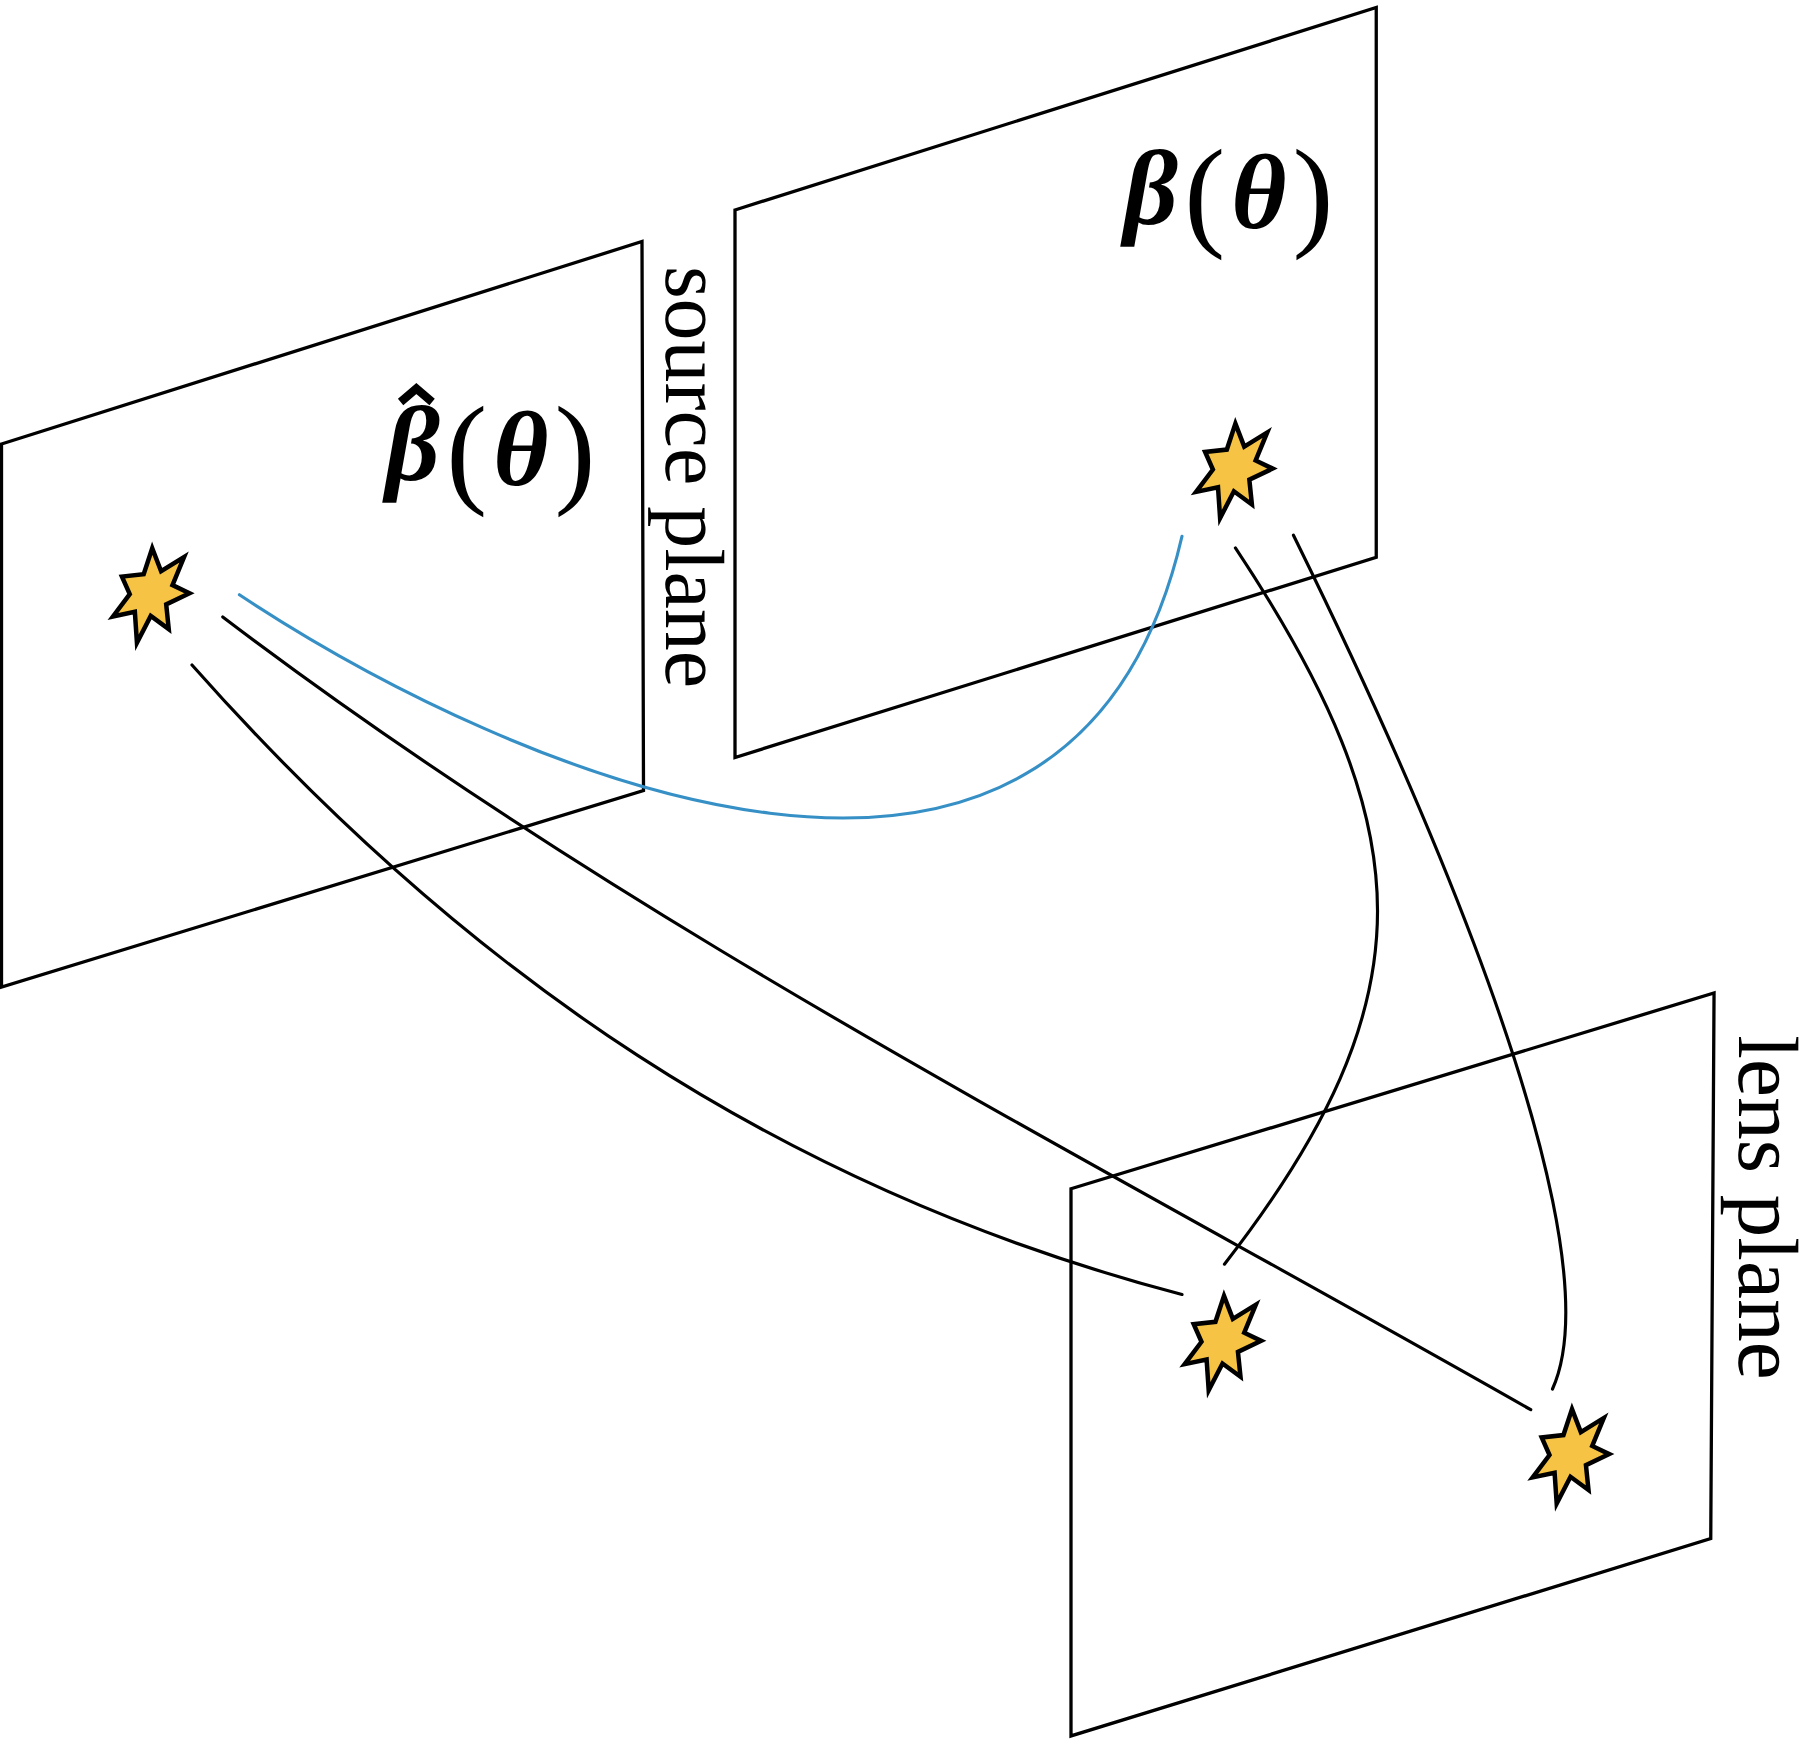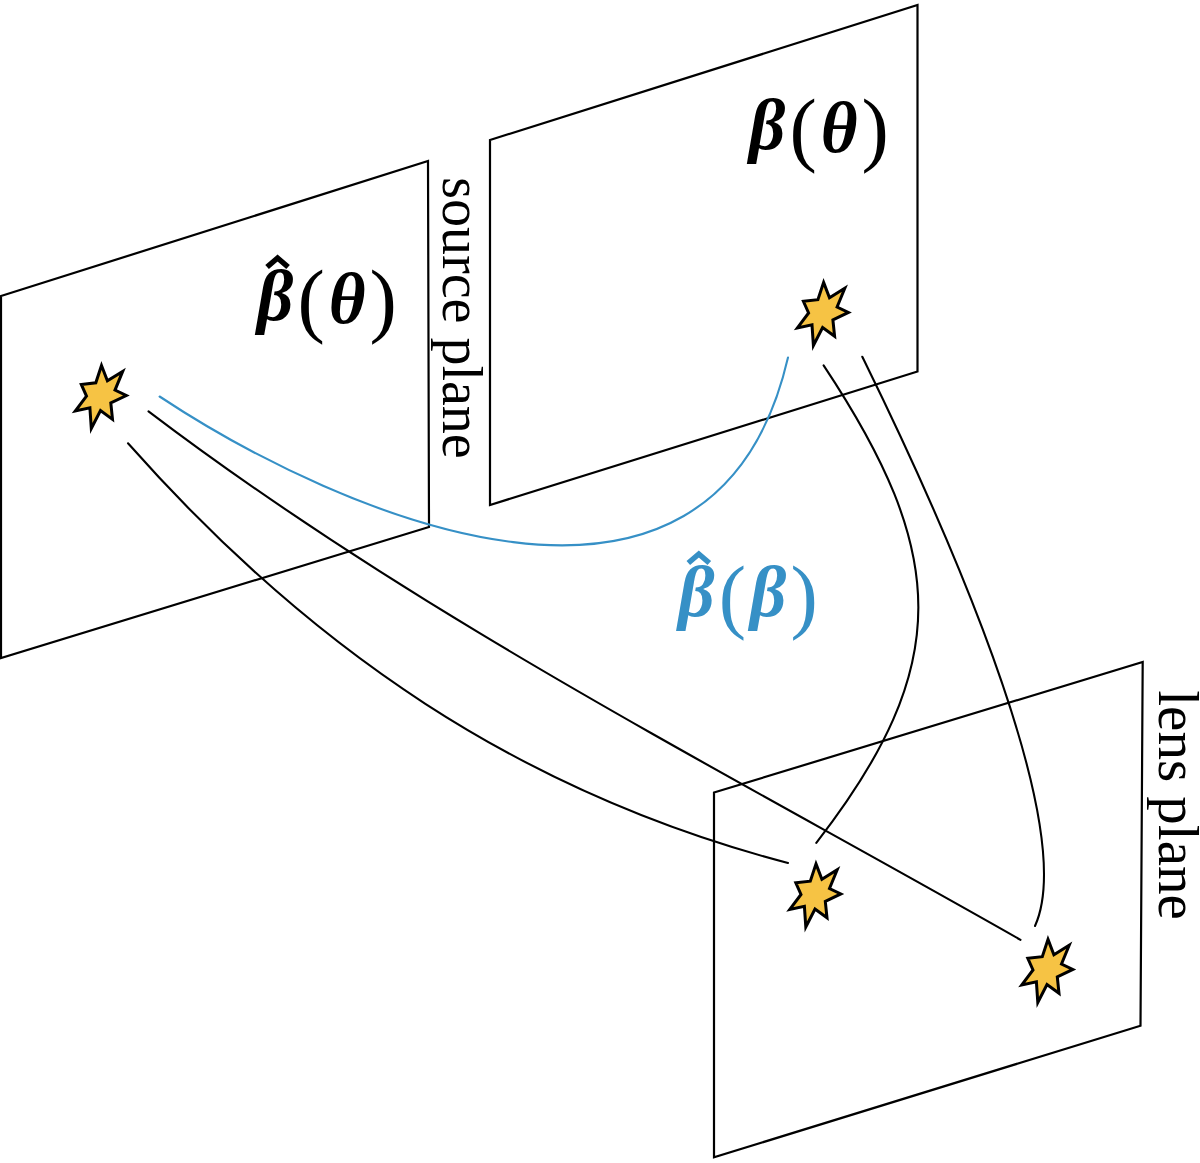--- a/index.html
+++ b/index.html
@@ -83,21 +83,16 @@
   <div class="math-label" id="label-beta-hat-theta" style="color: rgb(0, 0, 0);">
     <span class="hat-wrap"><svg class="hat-svg">
           <polyline points="3,12 13.5,3 24,12" stroke-width="5.5"></polyline>
         </svg><span class="sym b">β</span></span><span class="paren">(</span><span class="sym">θ</span><span class="paren">)</span>
   </div>
 
   <div class="math-label" id="label-beta-theta" style="color: rgb(0, 0, 0);">
     <span class="sym b">β</span><span class="paren">(</span><span class="sym">θ</span><span class="paren">)</span>
   </div>
 
-  <div class="math-label" id="label-beta-hat-beta" style="color: rgb(54, 144, 198);">
-    <span class="hat-wrap"><svg class="hat-svg">
-          <polyline points="3,12 13.5,3 24,12" stroke-width="5.5"></polyline>
-        </svg><span class="sym b">β</span></span><span class="paren">(</span><span class="sym b">β</span><span class="paren">)</span>
-  </div>
 
   <div class="vlabel" id="label-source-plane">source plane</div>
   <div class="vlabel" id="label-lens-plane">lens plane</div>
 </div>
 
 </body></html>

